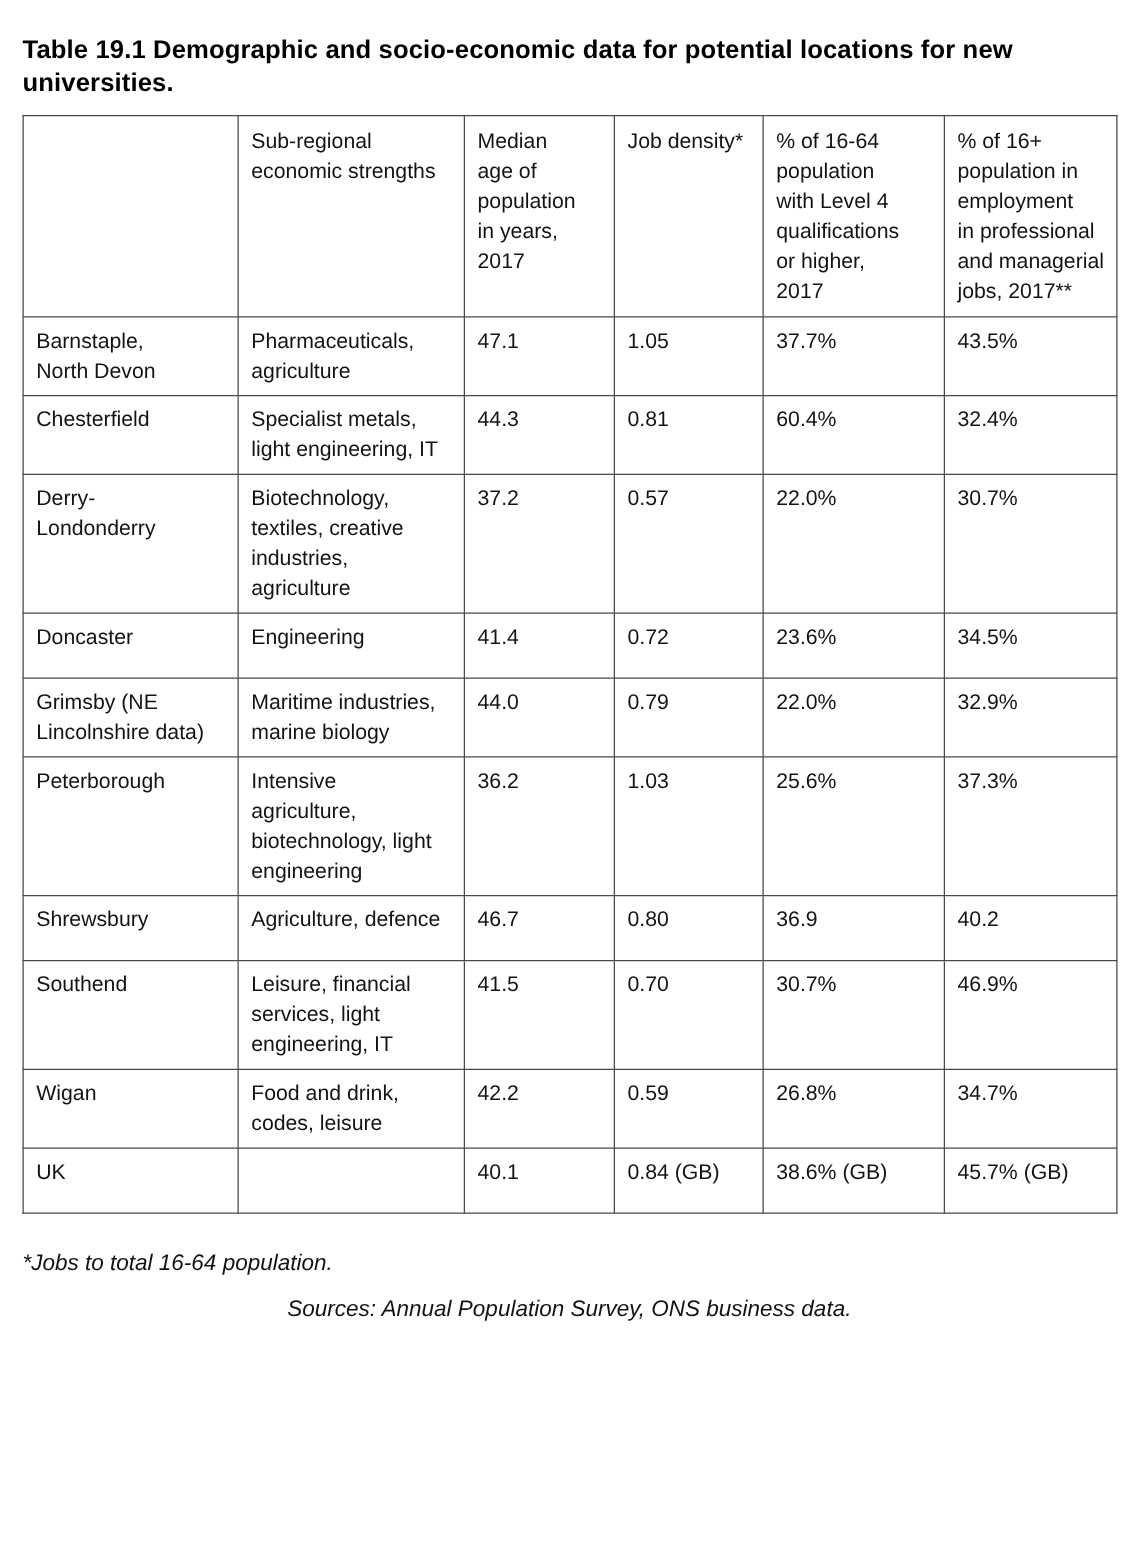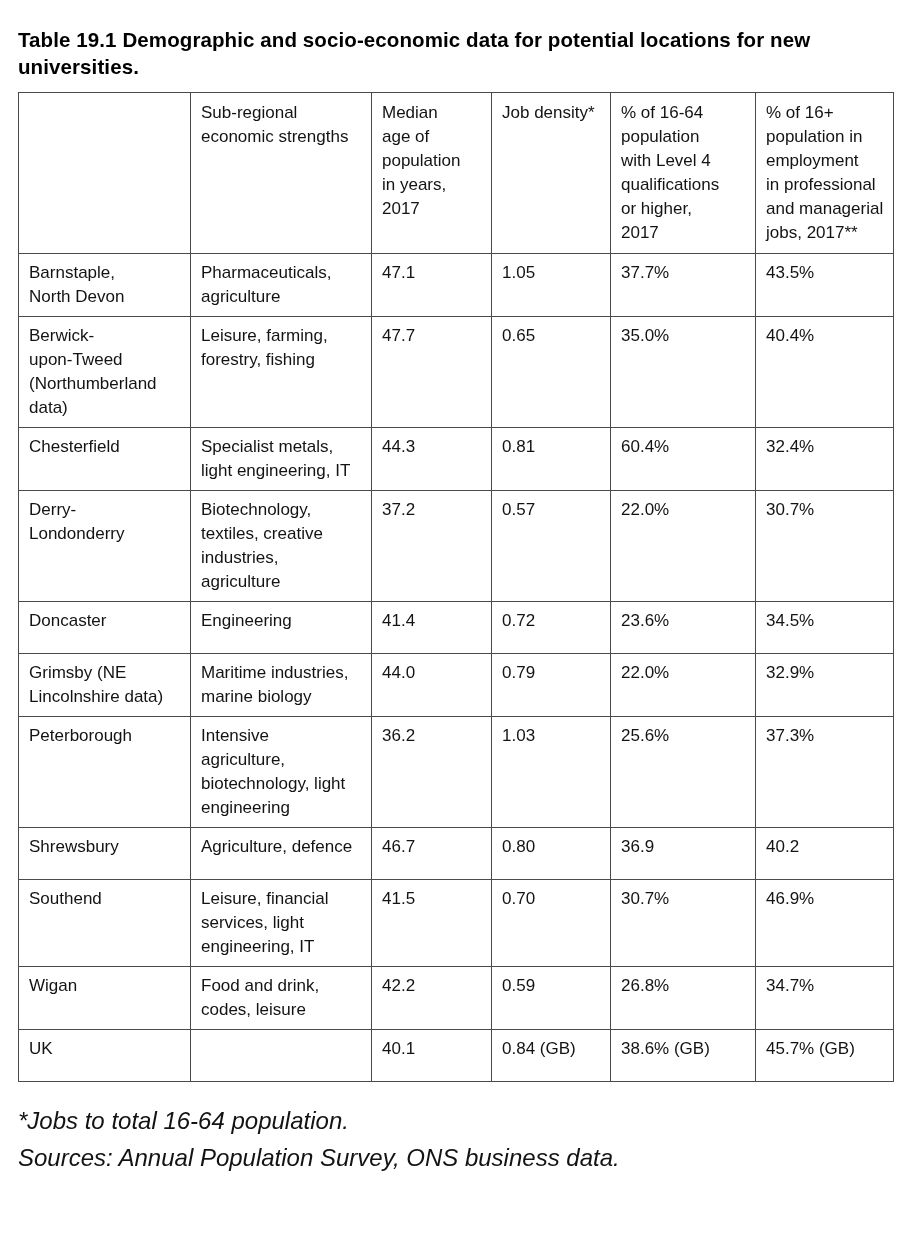--- a/index.html
+++ b/index.html
@@ -51,29 +51,30 @@
   table.data-table th {
     padding: 8px 6px 8px 10px;
   }
   table.data-table td {
     padding: 7px 14px 7px 10px;
     height: 37px; 
   }
   .footnotes {
     margin-top: 24px;
     font-style: italic;
-    font-size: 24px;
+    font-size: 18px;
     color: #131313;
   }
   .footnotes p {
     margin: 0;
     line-height: 30px;
   }
   .footnotes p.sources {
     margin-top: 7px;
+    text-align: center;
   }
 </style>
 </head>
 <body>
 
 <div class="page">
 
   <h1 class="table-title">Table 19.1 Demographic and socio-economic data for potential locations for new universities.</h1>
 
   <table class="data-table">
@@ -114,31 +115,20 @@
         <tr>
           <td>Barnstaple,
 North Devon</td>
           <td>Pharmaceuticals, agriculture</td>
           <td>47.1</td>
           <td>1.05</td>
           <td>37.7%</td>
           <td>43.5%</td>
         </tr>
         <tr>
-          <td>Berwick-
-upon-Tweed
-(Northumberland
-data)</td>
-          <td>Leisure, farming, forestry, fishing</td>
-          <td>47.7</td>
-          <td>0.65</td>
-          <td>35.0%</td>
-          <td>40.4%</td>
-        </tr>
-        <tr>
           <td>Chesterfield</td>
           <td>Specialist metals, light engineering, IT</td>
           <td>44.3</td>
           <td>0.81</td>
           <td>60.4%</td>
           <td>32.4%</td>
         </tr>
         <tr>
           <td>Derry-
 Londonderry</td>

